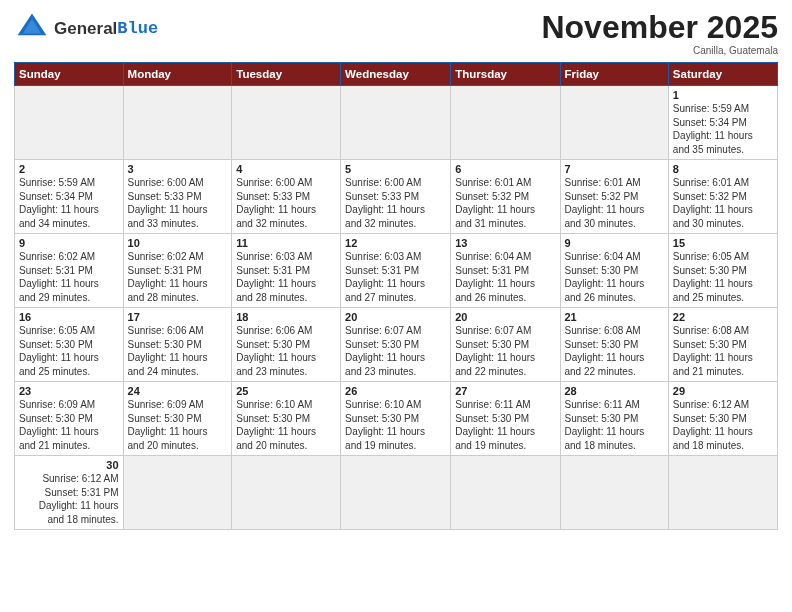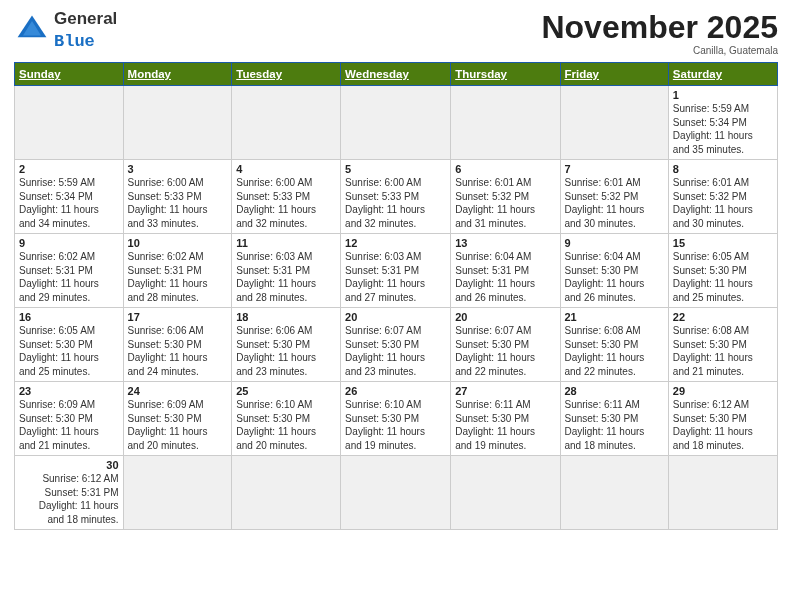--- a/index.html
+++ b/index.html
@@ -22,23 +22,22 @@
       align-items: flex-start;
       margin-bottom: 6px;
     }
     .logo {
       display: flex;
       align-items: center;
       gap: 4px;
     }
     .logo-text {
       display: flex;
-      flex-direction: column;
+      flex-direction: row;
       line-height: 1;
-      gap: 6px;
     }
     .logo-general {
       font-size: 17px;
       font-weight: bold;
       color: #333;
     }
     .logo-blue {
       font-size: 17px;
       font-weight: bold;
       color: #1a6fc4;
@@ -60,28 +59,27 @@
     .location {
       font-size: 10px;
       color: #555;
     }
     .calendar {
       width: 100%;
       border-collapse: collapse;
       border: 1px solid #ccc;
     }
     .calendar th {
-      background: #4d7c0f;
+      background: #7f1d1d;
       color: #fff;
       font-size: 11.5px;
       font-weight: bold;
       padding: 5px 4px;
       text-align: left;
       border: 1px solid #1a5aa8;
-      text-decoration: underline;
     }
     .calendar td {
       border: 1px solid #ccc;
       vertical-align: top;
       padding: 3px 4px;
       width: 113px;
       height: 74px;
       background: #fff;
       font-size: 9px;
       color: #333;

